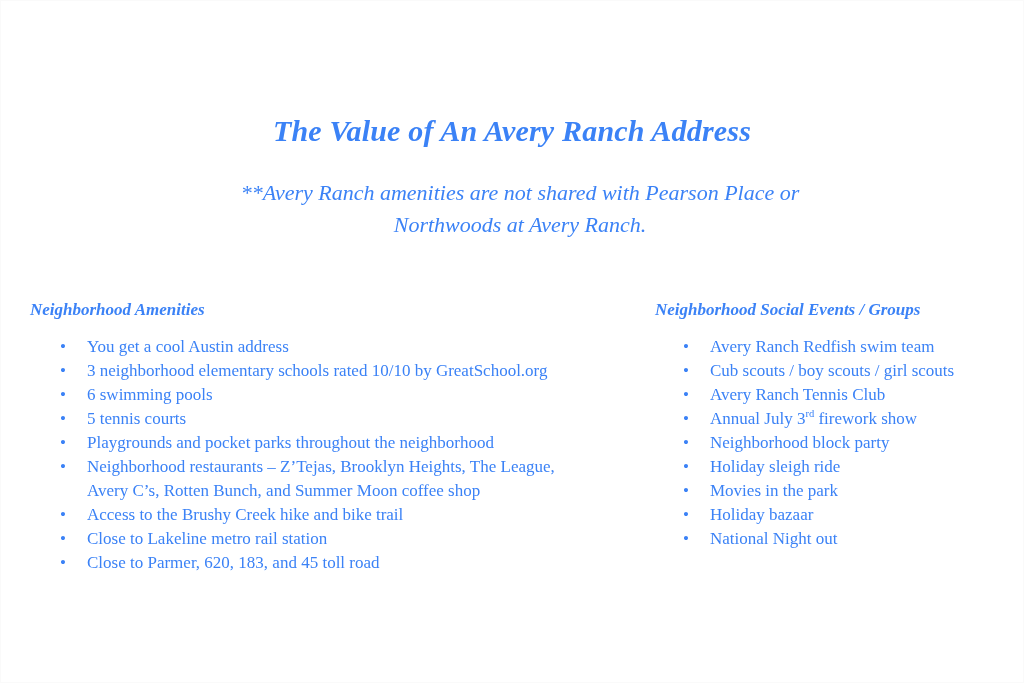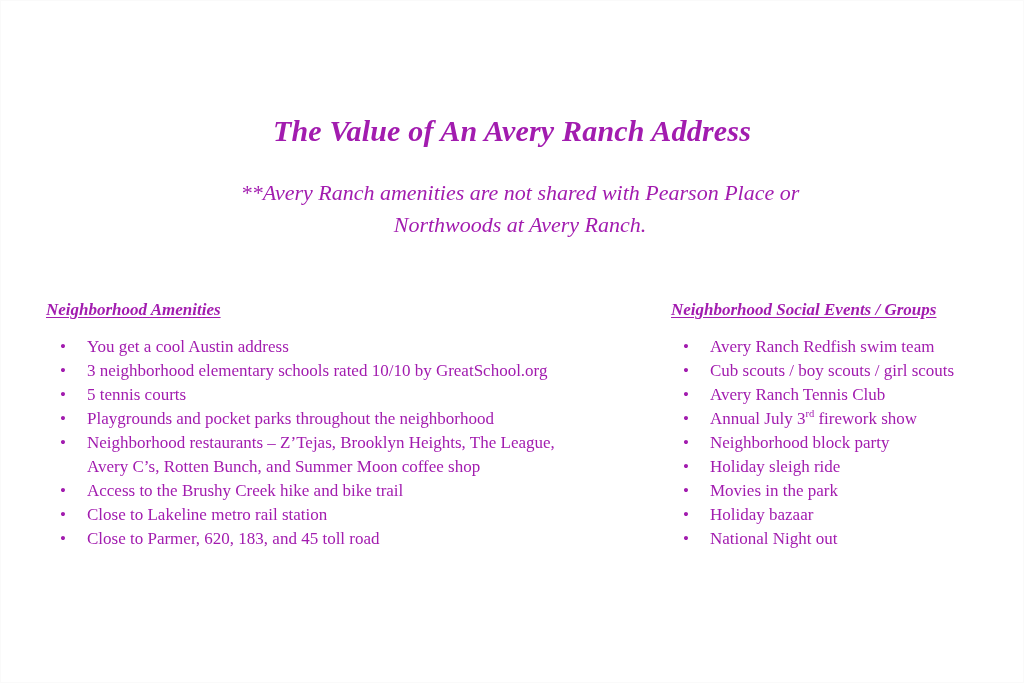--- a/index.html
+++ b/index.html
@@ -6,21 +6,21 @@
     margin: 0;
     padding: 0;
     background: #ffffff;
   }
   .page {
     position: relative;
     width: 1024px;
     height: 683px;
     background: #ffffff;
     font-family: "Liberation Serif", serif;
-    color: #a21caf;
+    color: #3b82f6;
     overflow: hidden;
     box-shadow: inset 0 0 0 1px #fafafa;
   }
   .title {
     position: absolute;
     top: 112px;
     left: 0;
     width: 100%;
     text-align: center;
     font-size: 30px;
@@ -49,23 +49,21 @@
     left: 30px;
     width: 610px;
   }
   .column-right {
     left: 655px;
     width: 360px;
   }
   .column-heading {
     font-weight: bold;
     font-style: italic;
-    text-decoration: underline;
     text-underline-offset: 2px;
-    margin-left: 16px;
   }
   ul.bullets {
     margin: 13px 0 0 0;
     padding: 0;
     list-style: none;
   }
   ul.bullets li {
     position: relative;
   }
   .column-left ul.bullets li {
@@ -102,20 +100,21 @@
   <div class="subtitle">
     <span>**Avery Ranch amenities are not shared with Pearson Place or</span><br>
     <span>Northwoods at Avery Ranch.</span>
   </div>
 
   <div class="column column-left">
     <div class="column-heading">Neighborhood Amenities</div>
     <ul class="bullets">
       <li>You get a cool Austin address</li>
       <li>3 neighborhood elementary schools rated 10/10 by GreatSchool.org</li>
+      <li>6 swimming pools</li>
       <li>5 tennis courts</li>
       <li>Playgrounds and pocket parks throughout the neighborhood</li>
       <li>
         <span>Neighborhood restaurants – Z’Tejas, Brooklyn Heights, The League,</span><br>
         <span>Avery C’s, Rotten Bunch, and Summer Moon coffee shop</span>
       </li>
       <li>Access to the Brushy Creek hike and bike trail</li>
       <li>Close to Lakeline metro rail station</li>
       <li>Close to Parmer, 620, 183, and 45 toll road</li>
     </ul>

